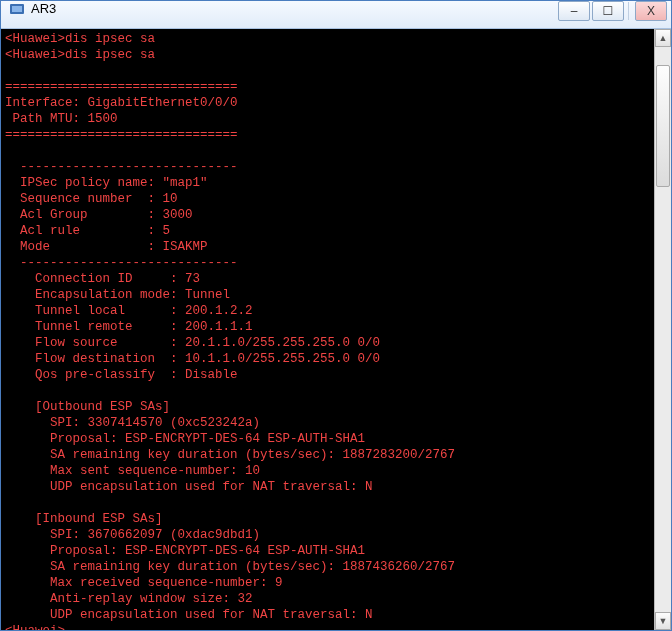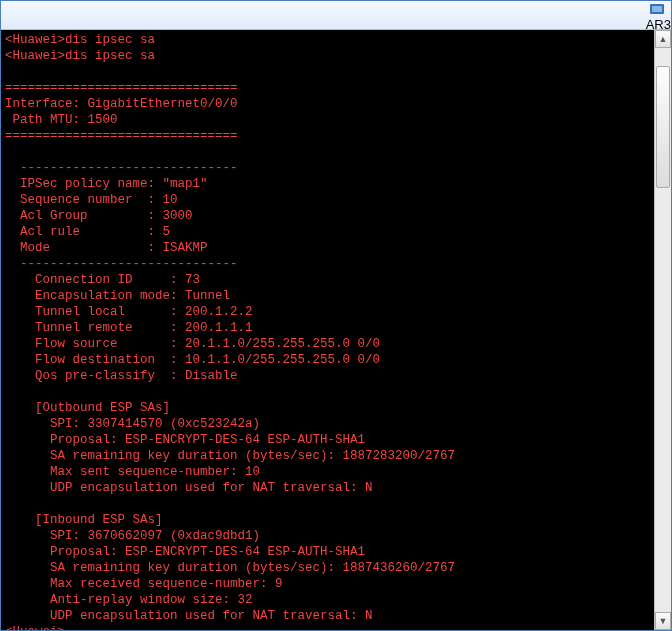--- a/index.html
+++ b/index.html
@@ -1,17 +1,17 @@
 <!DOCTYPE html>
 <html><head>
 <meta charset="utf-8">
 <style>
   html,body{margin:0;padding:0;height:100%;font-family:Arial,sans-serif;font-size:12px;color:#000;background:#fff;}
   .window{display:flex;flex-direction:column;width:672px;height:631px;border:1px solid #4a7dbf;box-sizing:border-box;}
-  .titlebar{height:28px;background:linear-gradient(#f5f9ff,#e1ecf9);display:flex;align-items:flex-end;border-bottom:1px solid #a8c1e0;flex-direction:column;}
+  .titlebar{height:28px;background:linear-gradient(#f5f9ff,#e1ecf9);display:flex;align-items:flex-start;border-bottom:1px solid #a8c1e0;}
   .titlebar-icon{width:16px;height:16px;margin:0 6px 0 8px;}
   .titlebar-title{flex:0 0 auto;font-size:13px;color:#000;}
   .titlebar-spacer{flex:1 1 auto;}
   .titlebar-buttons{display:flex;align-items:center;margin-right:4px;}
   .wbtn{width:30px;height:18px;margin-left:2px;background:linear-gradient(#fff,#dfe9f5);border:1px solid #8da8c8;border-radius:2px;display:flex;align-items:center;justify-content:center;font-family:Arial;font-size:12px;color:#333;cursor:pointer;}
   .wbtn.close{background:linear-gradient(#fcdada,#f1b6b6);}
   .sep{width:1px;height:18px;background:#c0cfe2;margin:0 4px;}
   .terminal-wrap{flex:1 1 auto;display:flex;overflow:hidden;}
   .terminal{flex:1 1 auto;background:#000;color:#ef4444;font-family:Liberation Mono, monospace;font-size:12.5px;line-height:16px;white-space:pre;padding:2px 4px;overflow:hidden;}
   .scrollbar{flex:0 0 16px;background:#ebebeb;border-left:1px solid #bbb;position:relative;}

